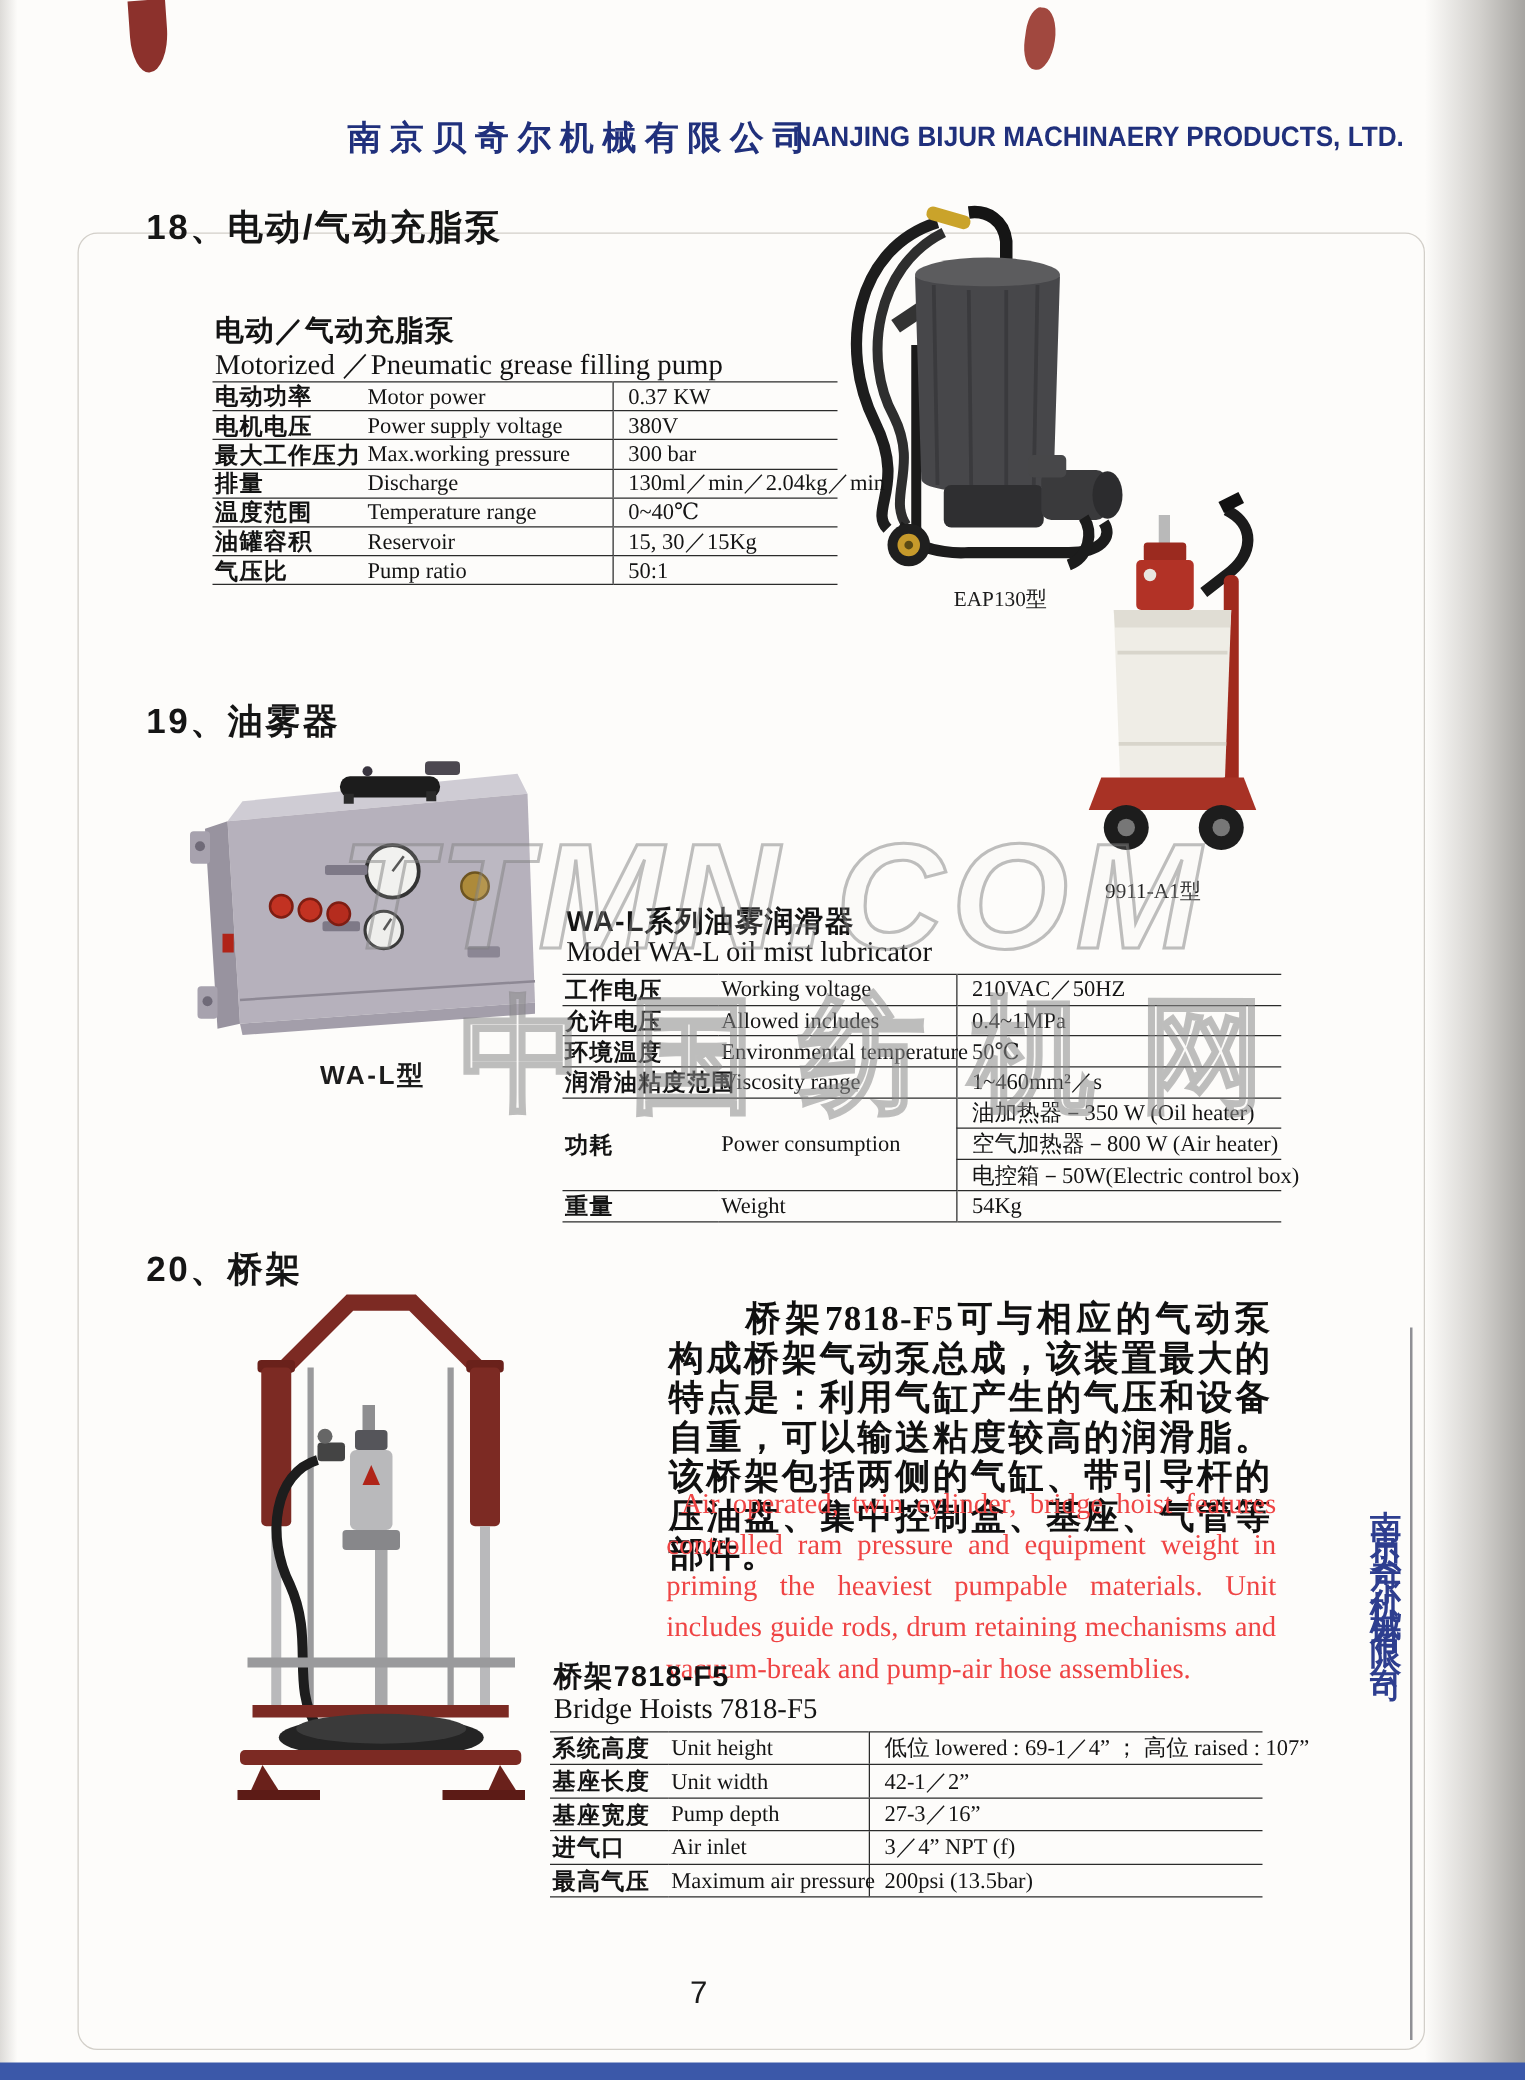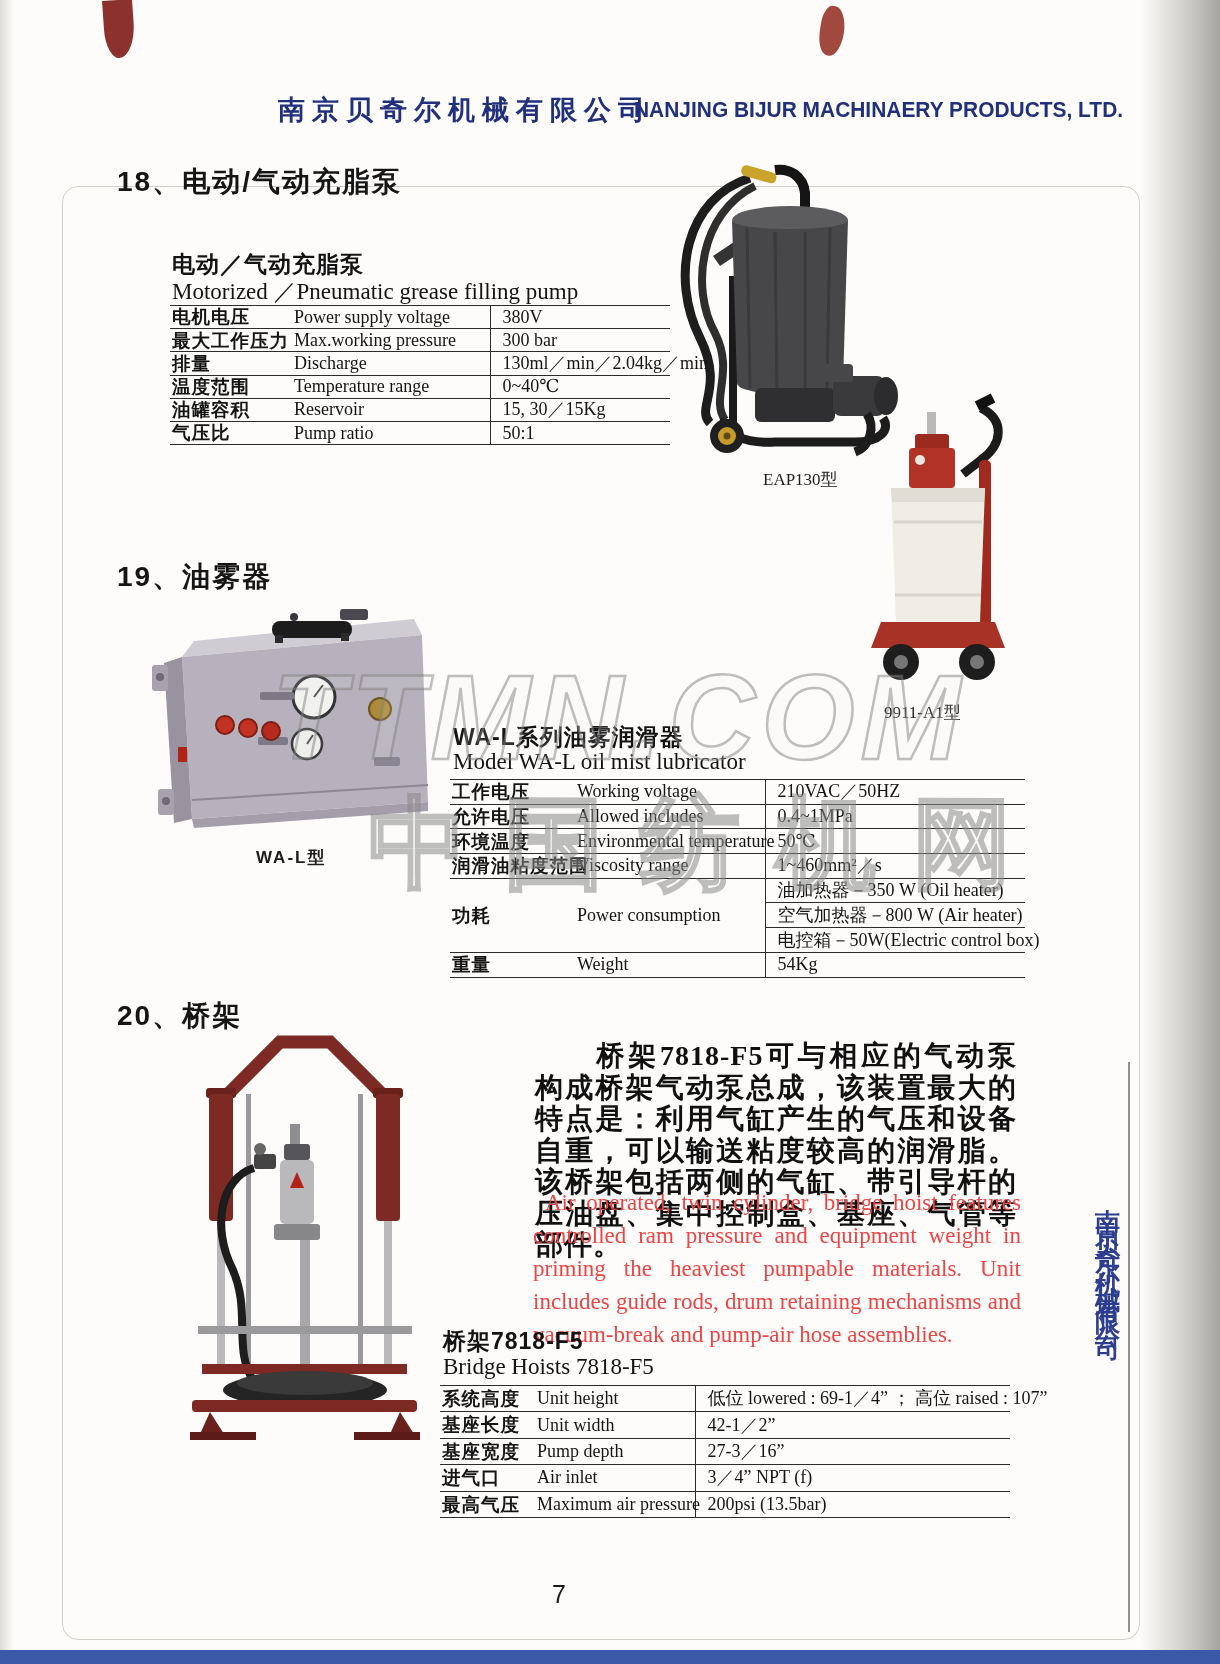--- a/index.html
+++ b/index.html
@@ -75,21 +75,21 @@
   table.spec td.val{border-left:1.6px solid #2b2b2b;padding-left:12px;font-family:var(--serif);
     font-size:18px;white-space:nowrap;overflow:visible;}
   .t18{left:170px;top:305px;width:500px;}
   .t18 tr{height:23.2px;}
   .t19{left:450px;top:779px;width:575px;}
   .t19 tr{height:24.7px;}
   .t20{left:440px;top:1385px;width:570px;}
   .t20 tr{height:26.4px;margin-left:34px;}
 
   .img-caption{position:absolute;font-family:var(--serif);font-size:17px;color:#1c1c1c;white-space:nowrap;}
-  .cap-wal{font-family:var(--sans);font-weight:700;font-size:17px;letter-spacing:2px;}
+  .cap-wal{font-family:var(--sans);font-weight:700;font-size:21px;letter-spacing:2px;}
 
   
   .para-cn{
     position:absolute;left:535px;top:1040px;width:482px;
     font-family:var(--serif);font-weight:600;font-size:28px;line-height:31.5px;
     letter-spacing:1px;text-align:justify;text-indent:2.2em;color:#101010;
   }
   .para-en{
     position:absolute;left:533px;top:1186px;width:488px;
     font-family:var(--serif);font-size:23px;line-height:33px;text-align:justify;
@@ -131,20 +131,25 @@
   <div class="prod-title-cn" style="left:172px;top:249px;">电动／气动充脂泵</div>
   <div class="prod-title-en" style="left:172px;top:276px;">Motorized ／Pneumatic grease filling pump</div>
 
   <table class="spec t18">
     <colgroup>
         <col style="width:122px">
         <col style="width:198px">
         <col style="width:180px">
       </colgroup>
     <tbody>
+        <tr>
+      <td class="cn">电动功率</td>
+      <td class="en">Motor power</td>
+      <td class="val">0.37 KW</td>
+    </tr>
     <tr>
       <td class="cn">电机电压</td>
       <td class="en">Power supply  voltage</td>
       <td class="val">380V</td>
     </tr>
     <tr>
       <td class="cn">最大工作压力</td>
       <td class="en">Max.working  pressure</td>
       <td class="val">300 bar</td>
     </tr>

